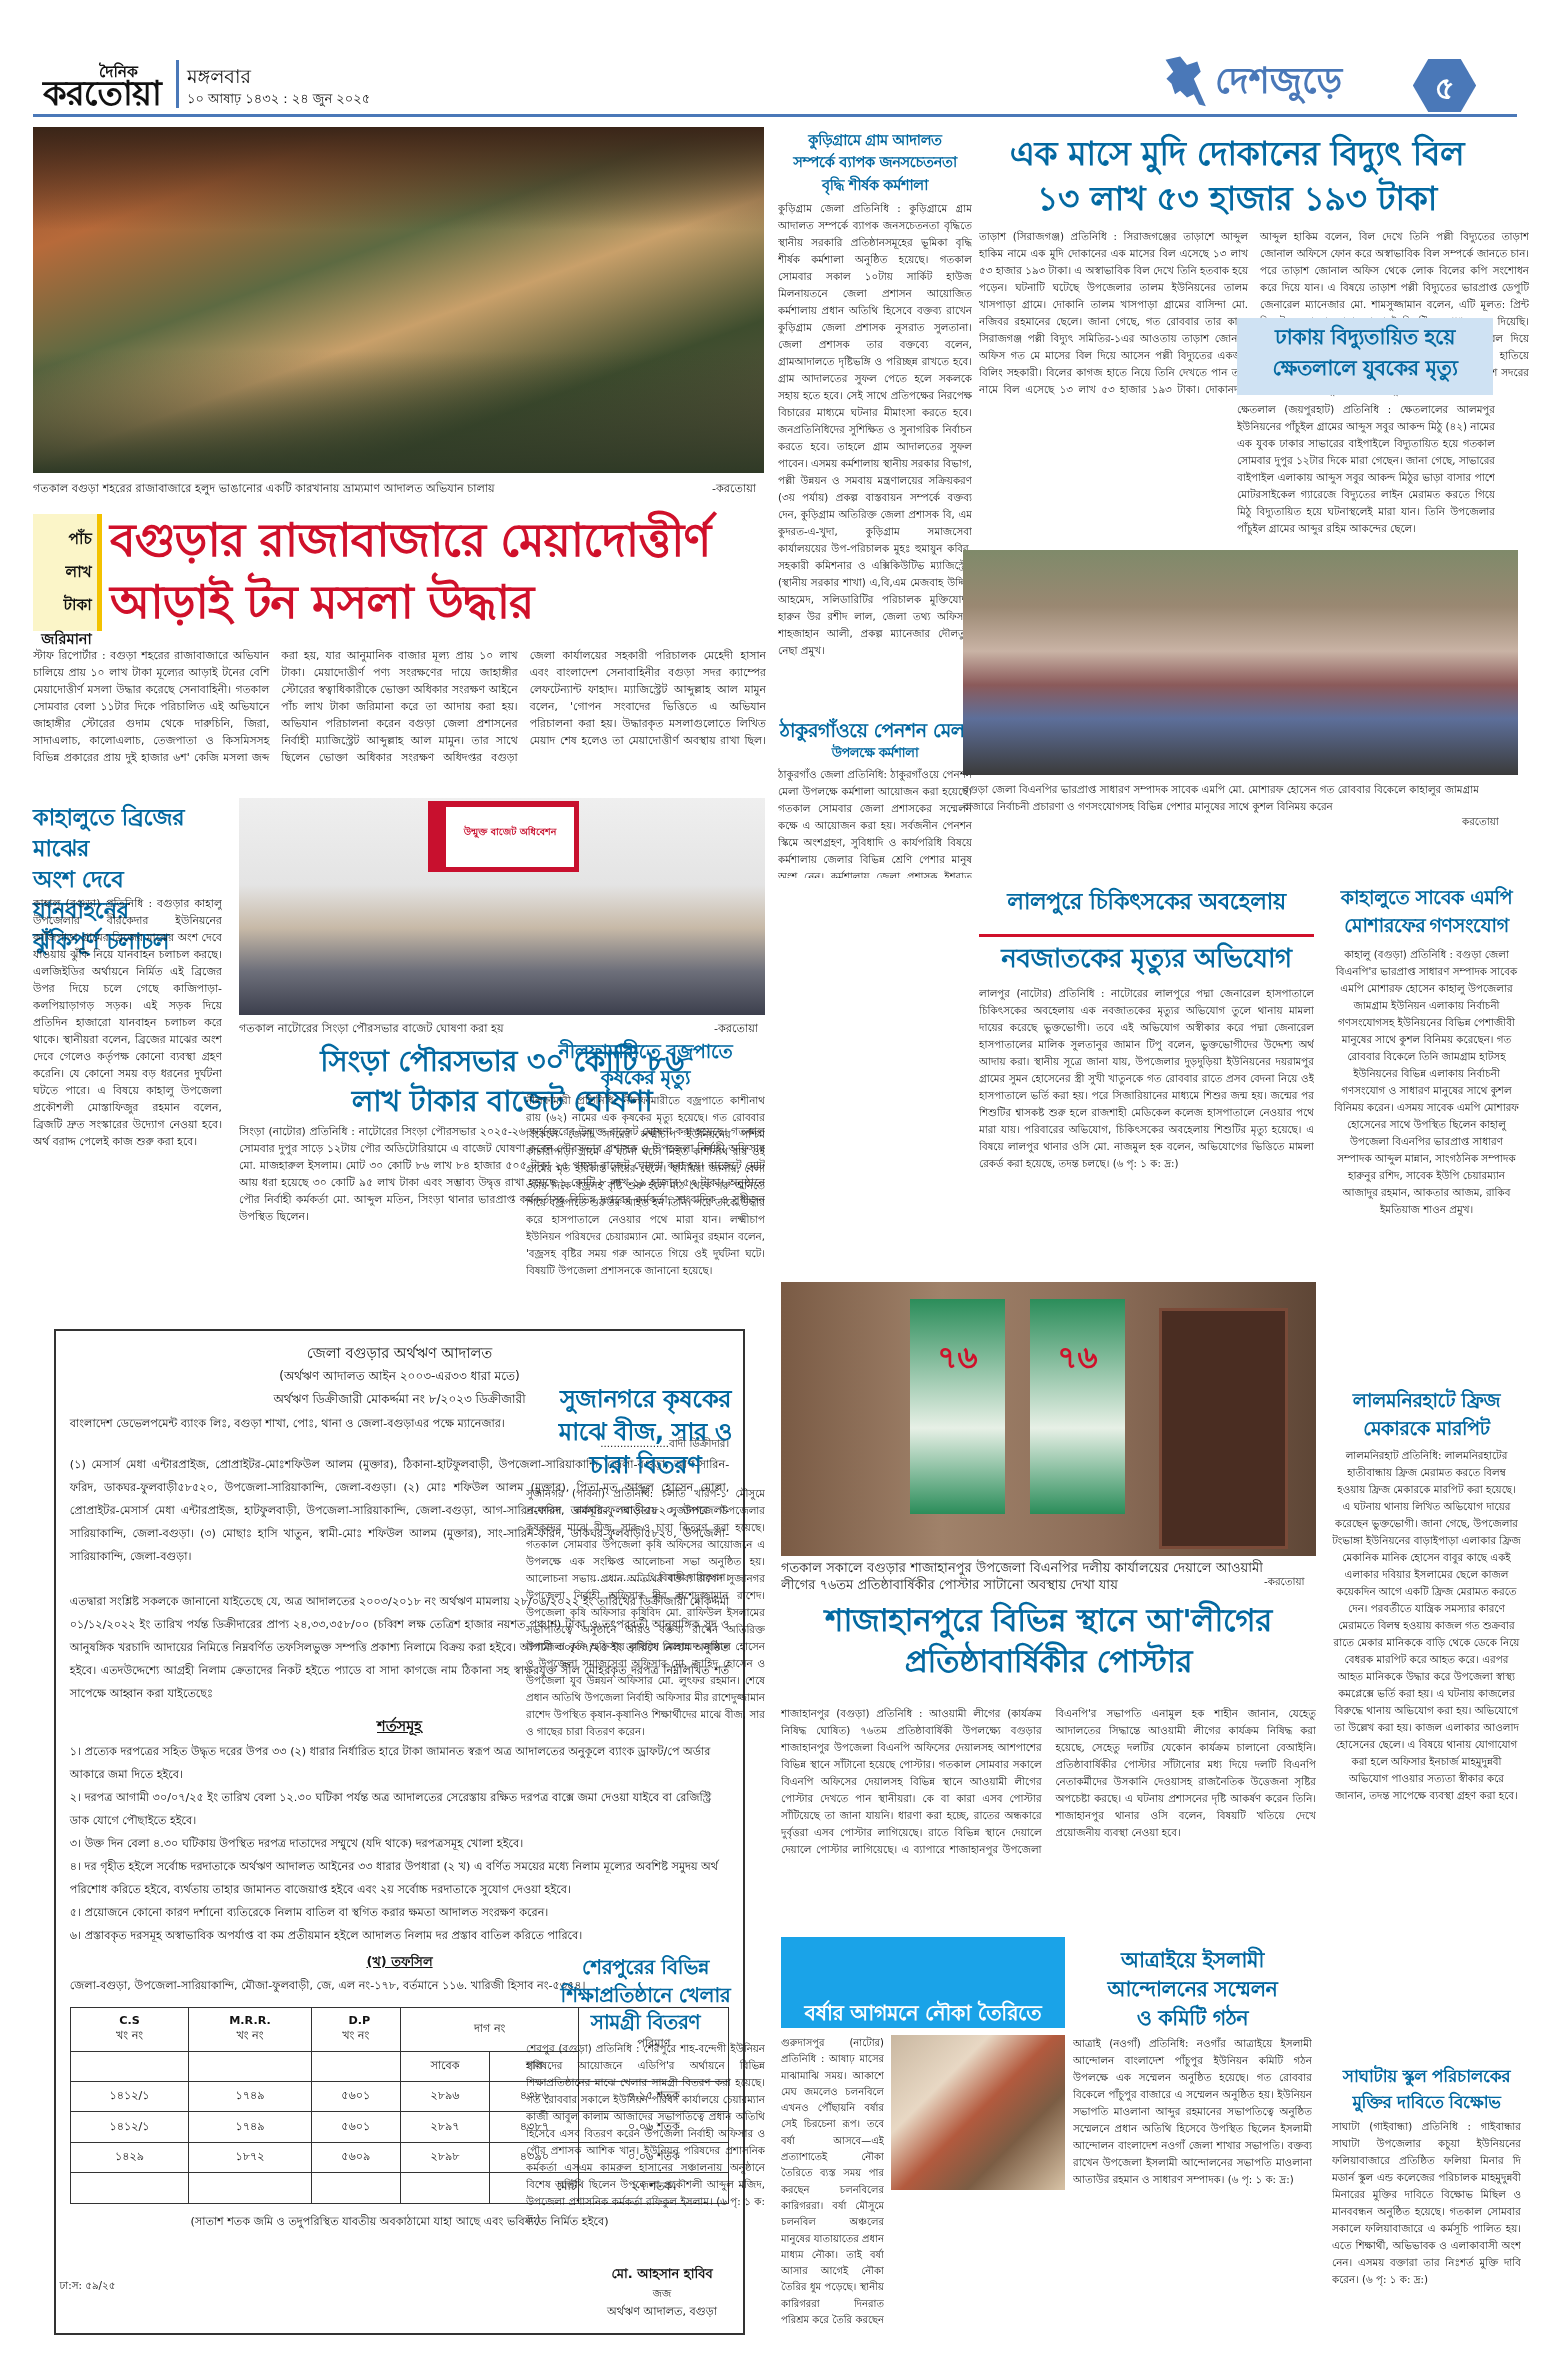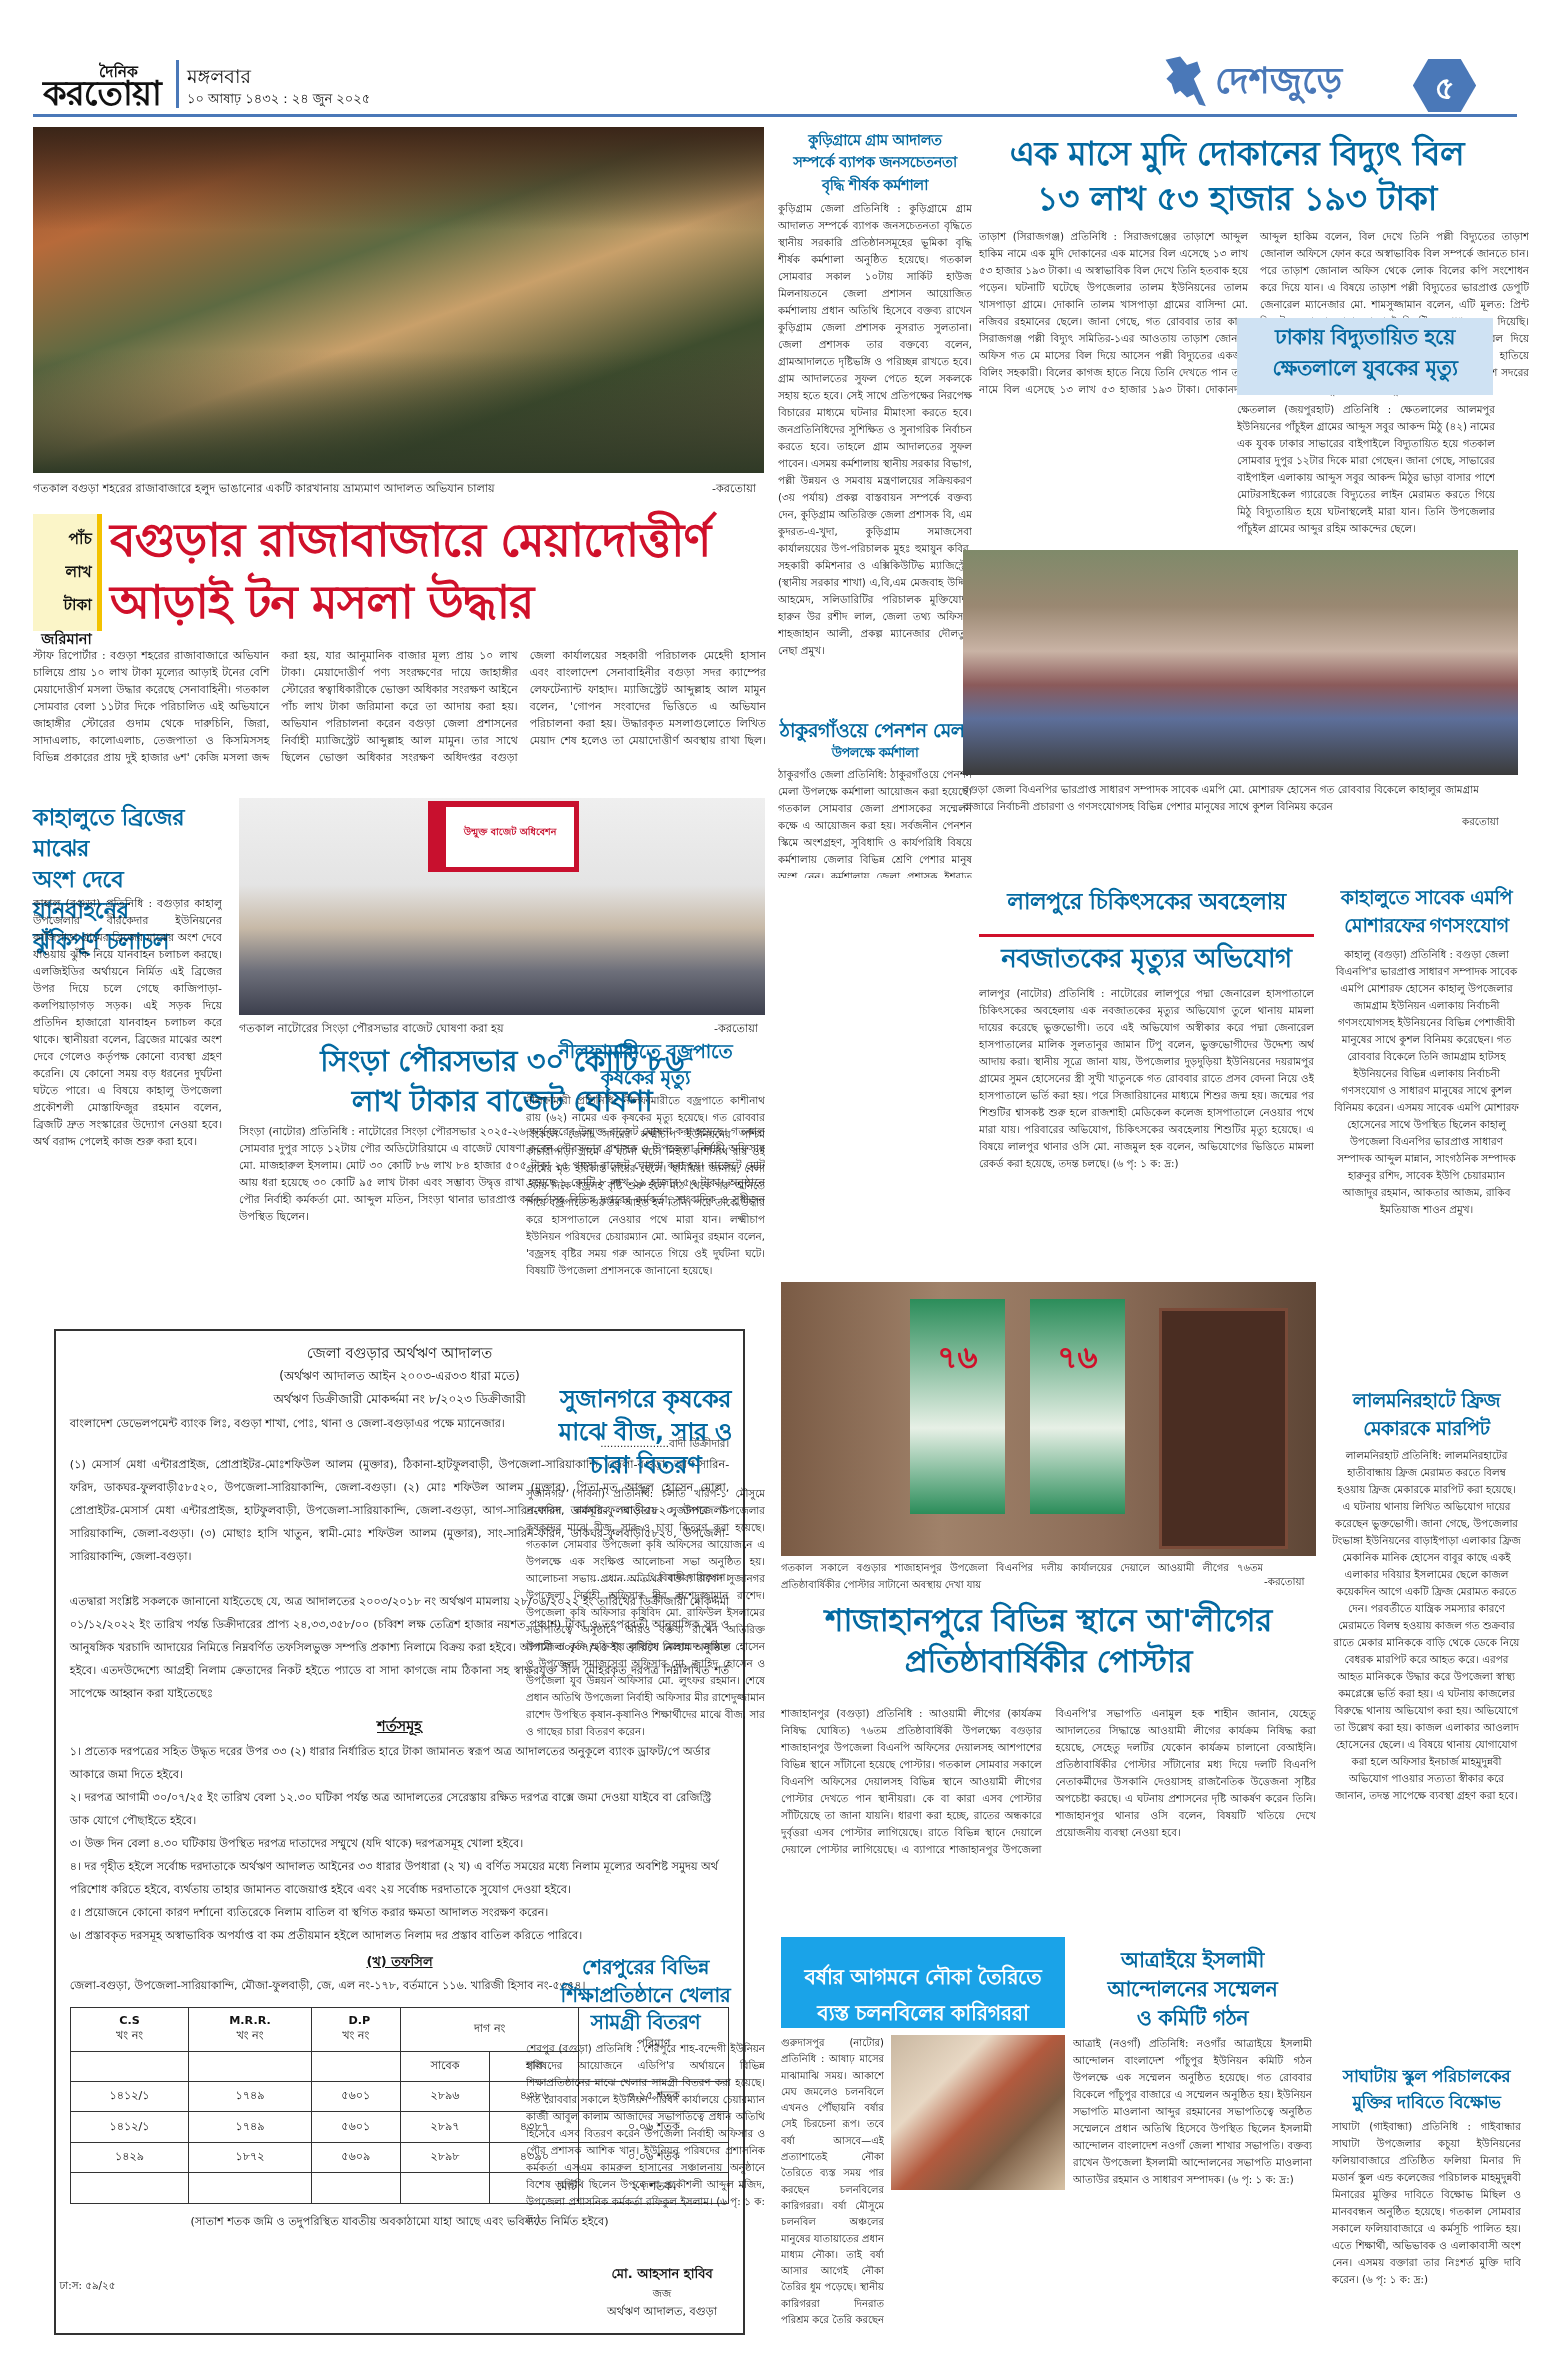--- a/index.html
+++ b/index.html
@@ -238,31 +238,31 @@
 
 <div class="abs photo" style="left:781px;top:1282px;width:535px;height:274px;background:linear-gradient(90deg,#7a5b45 0%,#a0826a 30%,#8c6d58 60%,#5e4636 100%);">
   <div class="abs" style="left:129px;top:17px;width:95px;height:215px;background:linear-gradient(180deg,#2b8d5a,#e7f0e6 60%,#2b8d5a);">
     <span style="display:block;text-align:center;margin-top:34px;font-size:31px;font-weight:bold;color:#d0102a;">৭৬</span>
   </div>
   <div class="abs" style="left:249px;top:17px;width:95px;height:215px;background:linear-gradient(180deg,#2b8d5a,#e7f0e6 60%,#2b8d5a);">
     <span style="display:block;text-align:center;margin-top:34px;font-size:31px;font-weight:bold;color:#d0102a;">৭৬</span>
   </div>
   <div class="abs" style="left:378px;top:26px;width:129px;height:241px;background:#4a2d22;border:3.4px solid #7a4a38;"></div>
 </div>
-<div class="abs body-text" style="left:781px;top:1559px;width:482px;height:34px;font-size:10px;">গতকাল সকালে বগুড়ার শাজাহানপুর উপজেলা বিএনপির দলীয় কার্যালয়ের দেয়ালে আওয়ামী লীগের ৭৬তম প্রতিষ্ঠাবার্ষিকীর পোস্টার সাটানো অবস্থায় দেখা যায়</div>
+<div class="abs body-text" style="left:781px;top:1559px;width:482px;height:34px;font-size:13px;">গতকাল সকালে বগুড়ার শাজাহানপুর উপজেলা বিএনপির দলীয় কার্যালয়ের দেয়ালে আওয়ামী লীগের ৭৬তম প্রতিষ্ঠাবার্ষিকীর পোস্টার সাটানো অবস্থায় দেখা যায়</div>
 <div class="abs caption" style="left:1264px;top:1574px;font-size:10.3px;">-করতোয়া</div>
 
 <div class="abs hl" style="left:781px;top:1600px;width:535px;font-size:31px;">
   <div style="line-height:41px;">শাজাহানপুরে বিভিন্ন স্থানে আ'লীগের</div>
   <div style="line-height:41px;">প্রতিষ্ঠাবার্ষিকীর পোস্টার</div>
 </div>
 <div class="abs body-text" style="left:781px;top:1705px;width:535px;height:218px;column-count:2;column-gap:13.8px;font-size:10.3px;">শাজাহানপুর (বগুড়া) প্রতিনিধি : আওয়ামী লীগের (কার্যক্রম নিষিদ্ধ ঘোষিত) ৭৬তম প্রতিষ্ঠাবার্ষিকী উপলক্ষ্যে বগুড়ার শাজাহানপুর উপজেলা বিএনপি অফিসের দেয়ালসহ আশপাশের বিভিন্ন স্থানে সাঁটানো হয়েছে পোস্টার। গতকাল সোমবার সকালে বিএনপি অফিসের দেয়ালসহ বিভিন্ন স্থানে আওয়ামী লীগের পোস্টার দেখতে পান স্থানীয়রা। কে বা কারা এসব পোস্টার সাঁটিয়েছে তা জানা যায়নি। ধারণা করা হচ্ছে, রাতের অন্ধকারে দুর্বৃত্তরা এসব পোস্টার লাগিয়েছে। রাতে বিভিন্ন স্থানে দেয়ালে দেয়ালে পোস্টার লাগিয়েছে। এ ব্যাপারে শাজাহানপুর উপজেলা বিএনপি'র সভাপতি এনামুল হক শাহীন জানান, যেহেতু আদালতের সিদ্ধান্তে আওয়ামী লীগের কার্যক্রম নিষিদ্ধ করা হয়েছে, সেহেতু দলটির যেকোন কার্যক্রম চালানো বেআইনি। প্রতিষ্ঠাবার্ষিকীর পোস্টার সাঁটানোর মধ্য দিয়ে দলটি বিএনপি নেতাকর্মীদের উসকানি দেওয়াসহ রাজনৈতিক উত্তেজনা সৃষ্টির অপচেষ্টা করছে। এ ঘটনায় প্রশাসনের দৃষ্টি আকর্ষণ করেন তিনি। শাজাহানপুর থানার ওসি বলেন, বিষয়টি খতিয়ে দেখে প্রয়োজনীয় ব্যবস্থা নেওয়া হবে।</div>
 
 <div class="abs" style="left:781px;top:1937px;width:284px;height:91px;background:#1aa3e8;">
-  <div class="hl" style="color:#fff;font-size:20.6px;padding-top:22px;">
+  <div class="hl" style="color:#fff;font-size:20.6px;padding-top:22px;margin-top:36px;">
     <div style="line-height:36px;color:#fff;">বর্ষার আগমনে নৌকা তৈরিতে</div>
     <div style="line-height:36px;color:#fff;">ব্যস্ত চলনবিলের কারিগররা</div>
   </div>
 </div>
 <div class="abs body-text" style="left:781px;top:2035px;width:103px;height:292px;font-size:10px;line-height:16.3px;">গুরুদাসপুর (নাটোর) প্রতিনিধি : আষাঢ় মাসের মাঝামাঝি সময়। আকাশে মেঘ জমলেও চলনবিলে এখনও পৌঁছায়নি বর্ষার সেই চিরচেনা রূপ। তবে বর্ষা আসবে—এই প্রত্যাশাতেই নৌকা তৈরিতে ব্যস্ত সময় পার করছেন চলনবিলের কারিগররা। বর্ষা মৌসুমে চলনবিল অঞ্চলের মানুষের যাতায়াতের প্রধান মাধ্যম নৌকা। তাই বর্ষা আসার আগেই নৌকা তৈরির ধুম পড়েছে। স্থানীয় কারিগররা দিনরাত পরিশ্রম করে তৈরি করছেন ছোট-বড় বিভিন্ন আকারের নৌকা। নৌকা তৈরির প্রধান উপকরণ কাঠ, লোহা ও আলকাতরা। একটি ছোট নৌকা তৈরিতে খরচ পড়ে ৩ থেকে ৫ হাজার টাকা। বড় নৌকা তৈরিতে খরচ হয় ১০ থেকে ১৫ হাজার টাকা। চাঁচকৈড় নৌকার হাটে প্রতি সপ্তাহে শত শত নৌকা বিক্রি হয়। (৬ পৃ: ১ ক: দ্র:)</div>
 <div class="abs photo" style="left:891px;top:2035px;width:174px;height:155px;background:linear-gradient(135deg,#c9b7a0 0%,#e8d8c4 30%,#b35a3e 50%,#7b5d44 70%,#d8c3a6 100%);"></div>
 <div class="abs body-text" style="left:891px;top:2195px;width:174px;height:132px;font-size:10px;line-height:16.3px;"></div>
 
 <div class="abs hl" style="left:1073px;top:1946px;width:239px;font-size:20.6px;">
   <div style="line-height:29px;">আত্রাইয়ে ইসলামী</div>

